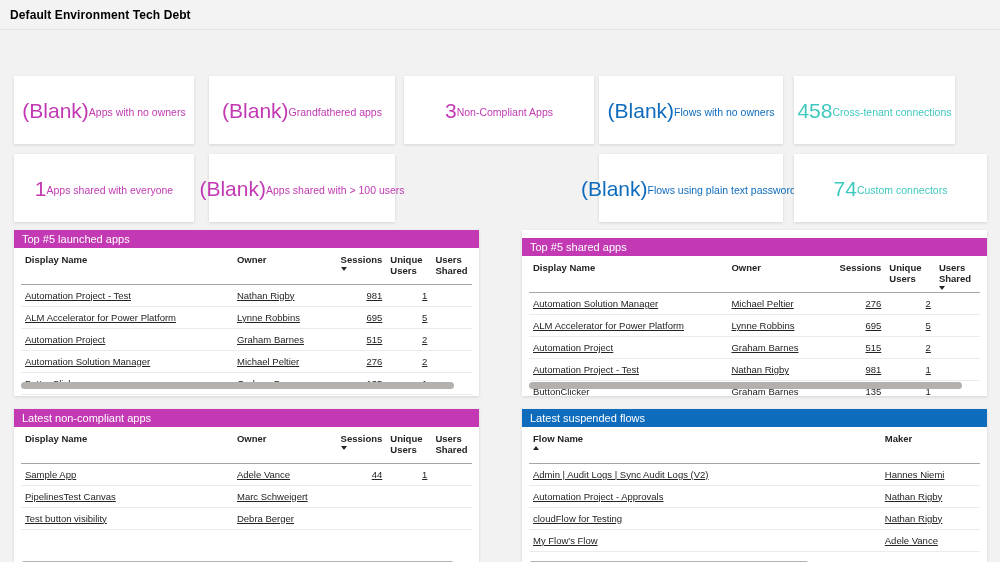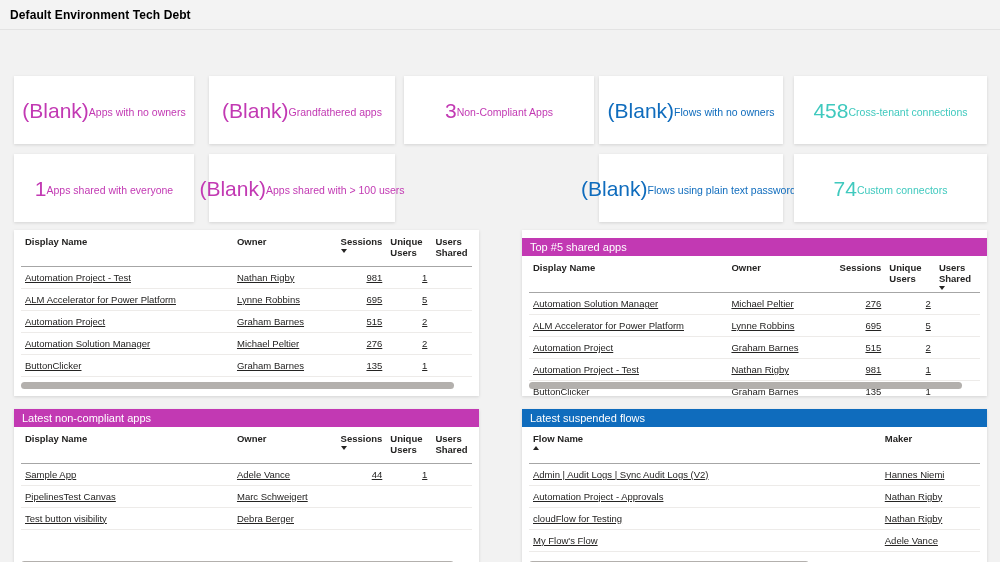--- a/index.html
+++ b/index.html
@@ -144,21 +144,21 @@
         <div class="kpi-label" style="color: rgb(194, 57, 179);">Grandfathered apps</div>
       </div>
       <div class="kpi" style="left: 404px; top: 46px; width: 190px; height: 68px;">
         <div class="kpi-value" style="color: rgb(194, 57, 179);">3</div>
         <div class="kpi-label" style="color: rgb(194, 57, 179);">Non-Compliant Apps</div>
       </div>
       <div class="kpi" style="left: 599px; top: 46px; width: 184px; height: 68px;">
         <div class="kpi-value" style="color: rgb(15, 108, 189);">(Blank)</div>
         <div class="kpi-label" style="color: rgb(15, 108, 189);">Flows with no owners</div>
       </div>
-      <div class="kpi" style="left: 794px; top: 46px; width: 193px; height: 68px;">
+      <div class="kpi" style="left: 794px; top: 46px; width: 161px; height: 68px;">
         <div class="kpi-value" style="color: rgb(63, 201, 190);">458</div>
         <div class="kpi-label" style="color: rgb(63, 201, 190);">Cross-tenant connections</div>
       </div>
       <div class="kpi" style="left: 14px; top: 124px; width: 180px; height: 68px;">
         <div class="kpi-value" style="color: rgb(194, 57, 179);">1</div>
         <div class="kpi-label" style="color: rgb(194, 57, 179);">Apps shared with everyone</div>
       </div>
       <div class="kpi" style="left: 209px; top: 124px; width: 186px; height: 68px;">
         <div class="kpi-value" style="color: rgb(194, 57, 179);">(Blank)</div>
         <div class="kpi-label" style="color: rgb(194, 57, 179);">Apps shared with &gt; 100 users</div>
@@ -167,20 +167,23 @@
         <div class="kpi-value" style="color: rgb(15, 108, 189);">(Blank)</div>
         <div class="kpi-label" style="color: rgb(15, 108, 189);">Flows using plain text passwords</div>
       </div>
       <div class="kpi" style="left: 794px; top: 124px; width: 193px; height: 68px;">
         <div class="kpi-value" style="color: rgb(63, 201, 190);">74</div>
         <div class="kpi-label" style="color: rgb(63, 201, 190);">Custom connectors</div>
       </div>
     </div>
 
   <div class="tcard" id="card-top-launched" style="left:14px; top:200px; width:465px; height:166px;">
+    <div class="tcard-header" style="background: rgb(194, 57, 179);">
+      <span>Top #5 launched apps</span>
+    </div>
     <div class="tcard-body">
       <table class="grid">
         <colgroup>
             <col style="width:47%">
             <col style="width:21%">
             <col style="width:13%">
             <col style="width:10%">
             <col style="width:9%">
           </colgroup>
         <thead>

